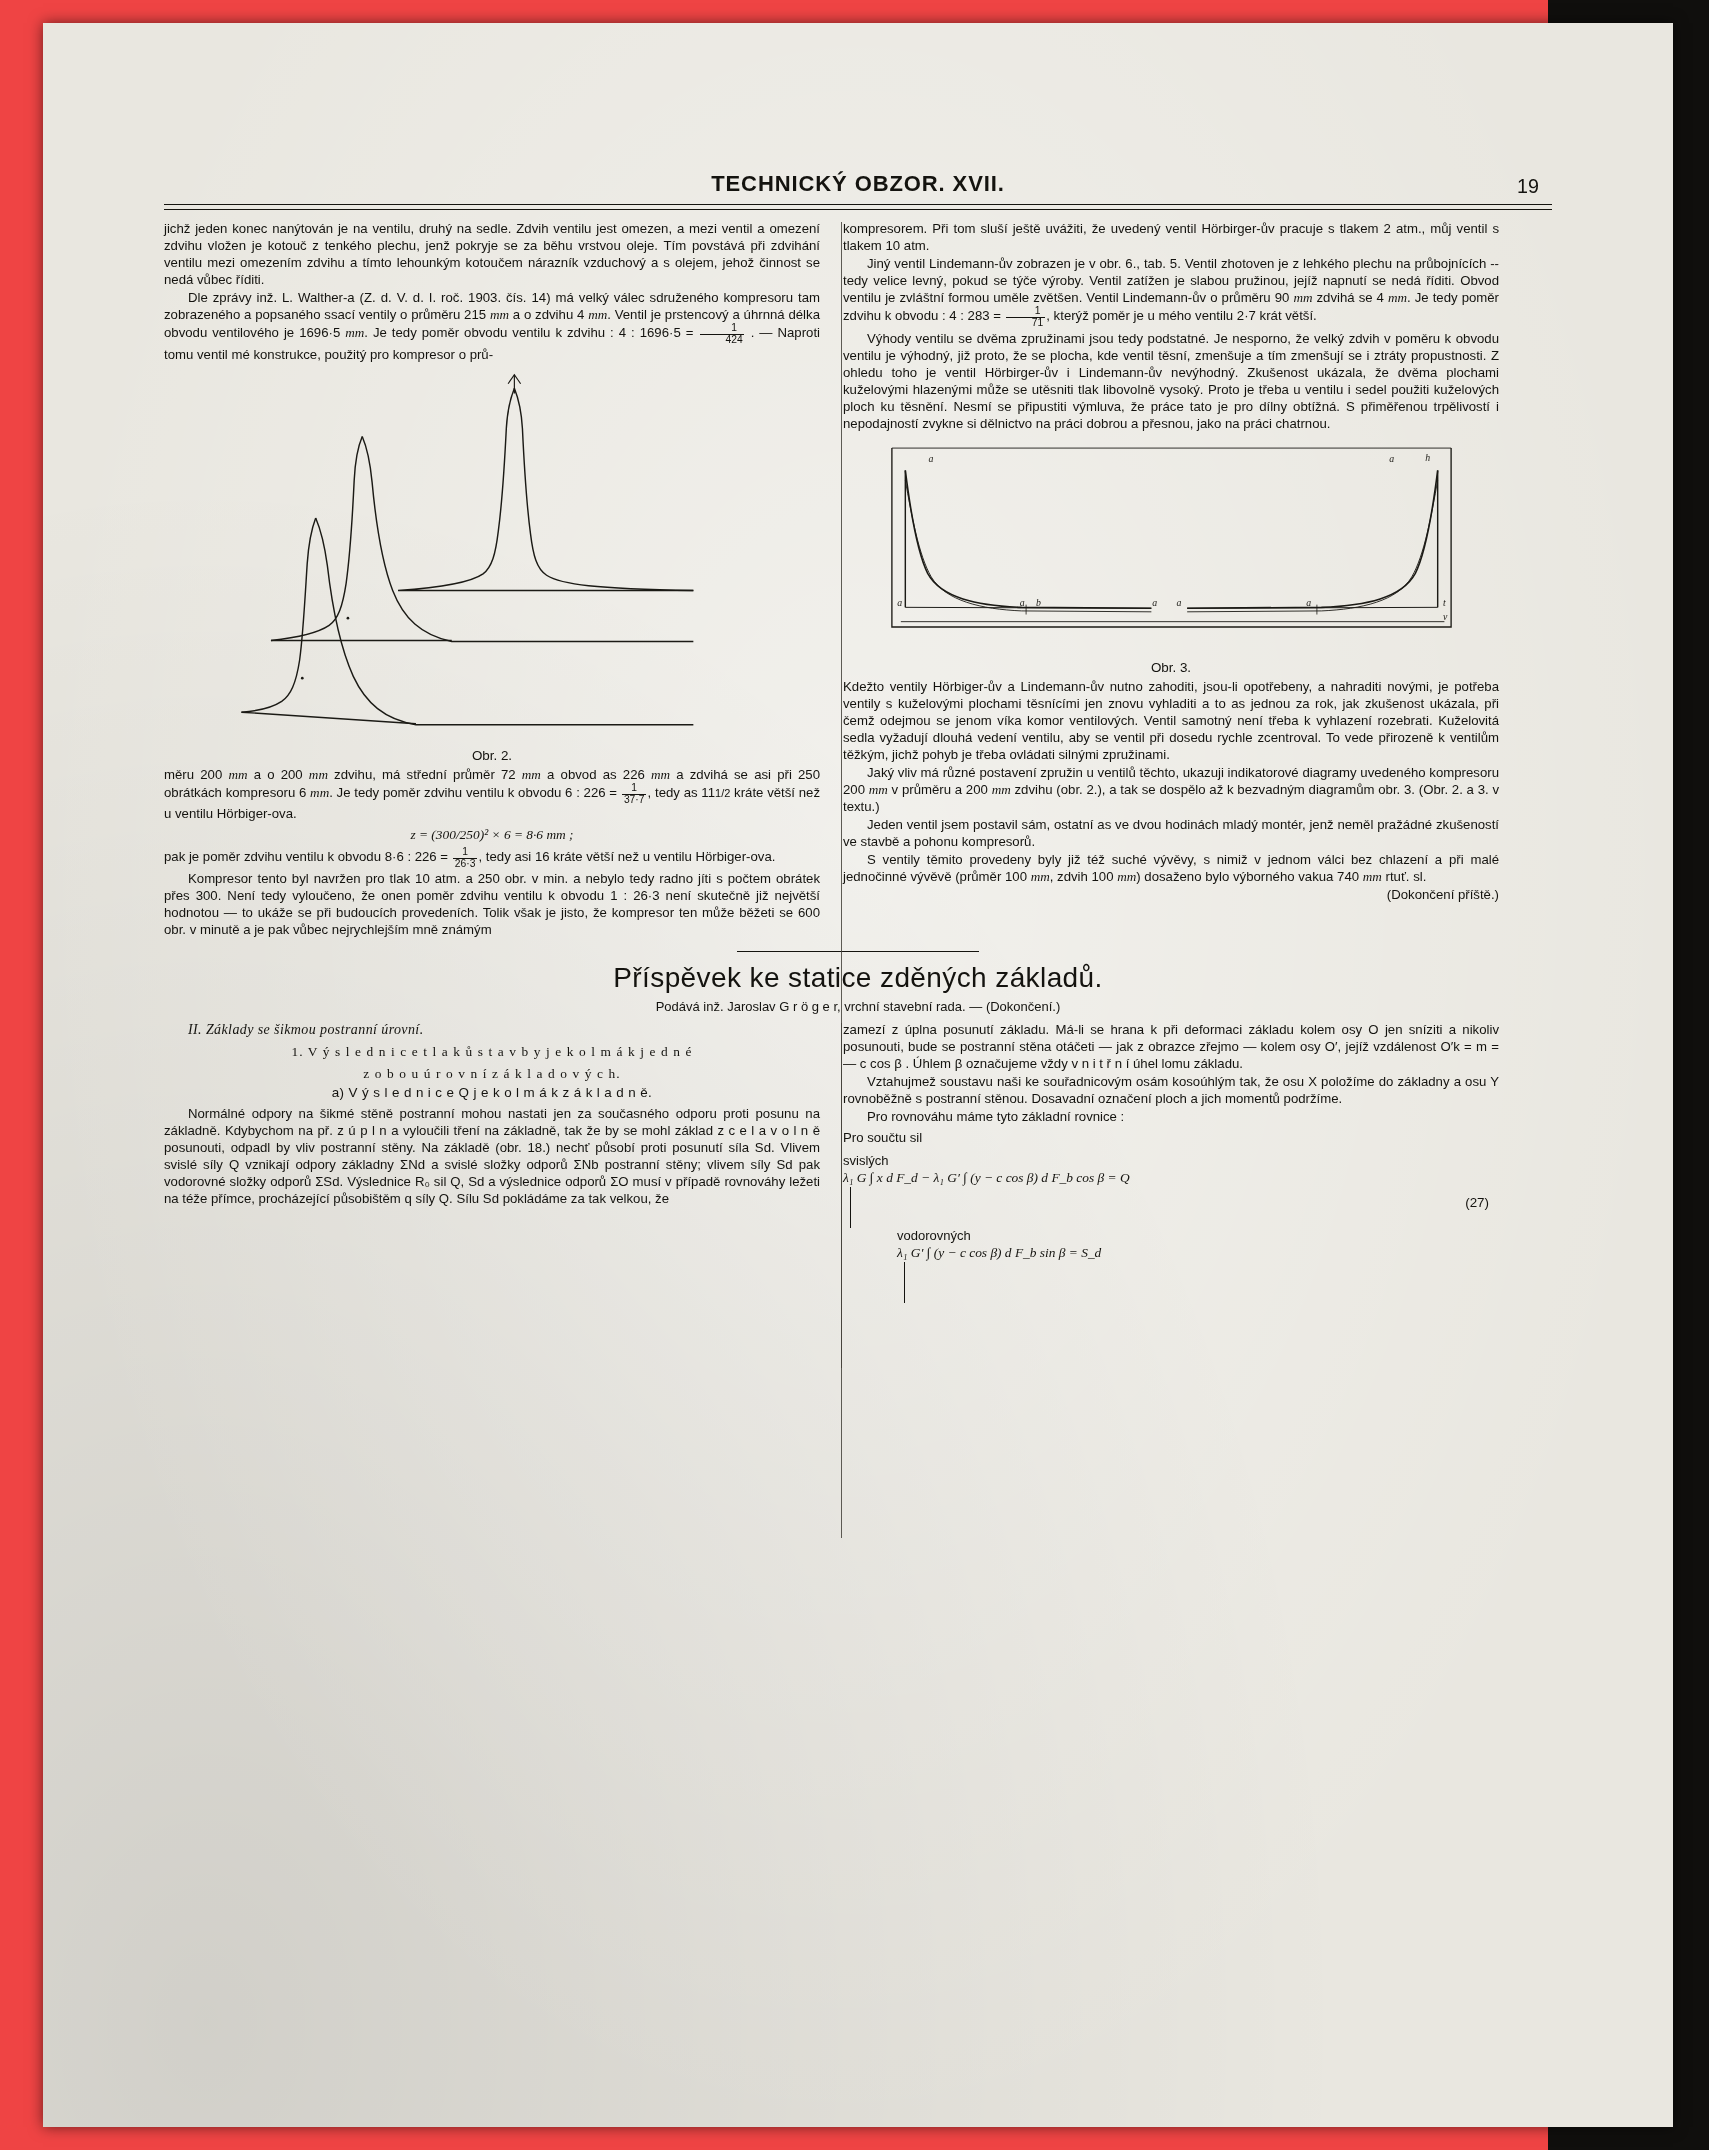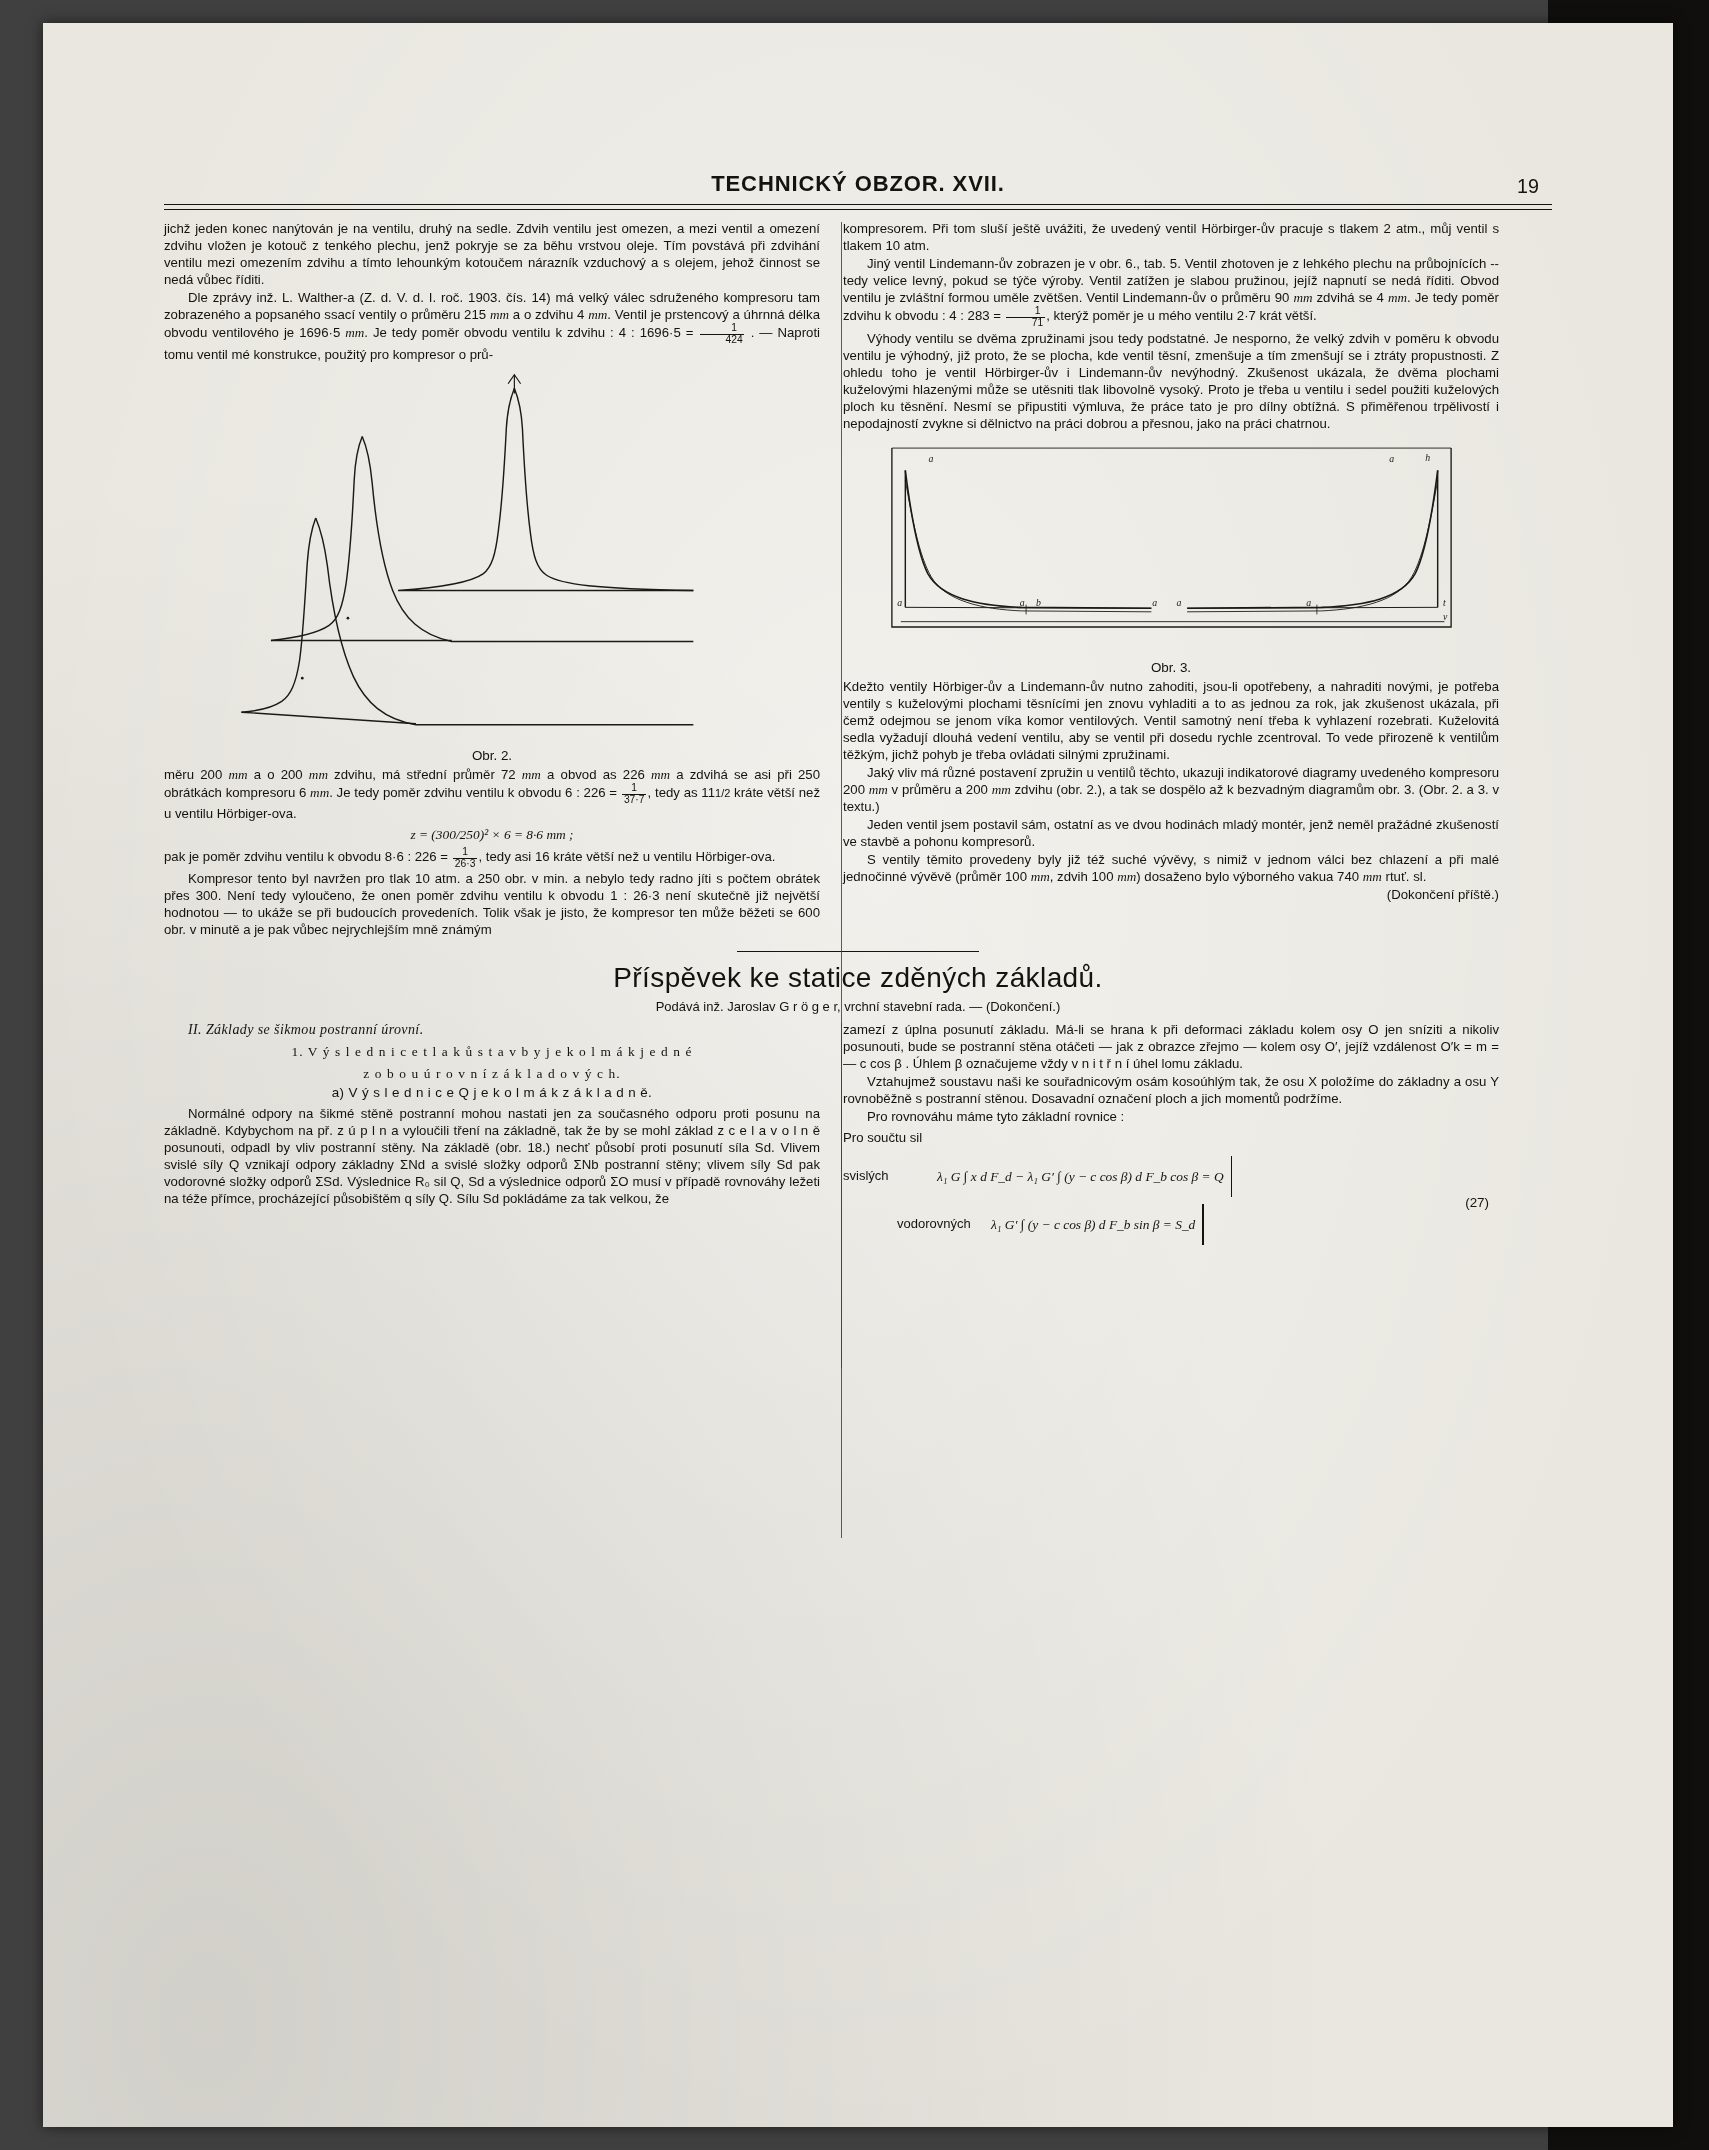--- a/index.html
+++ b/index.html
@@ -11,21 +11,21 @@
     width: 1710px;
     height: 2151px;
     font-family: "Liberation Sans", sans-serif;
     overflow: hidden;
   }
   .page-frame {
     position: absolute;
     left: 0; top: 0;
     width: 1548px;
     height: 2151px;
-    background: #404040;
+    background: #ef4444;
   }
   .paper {
     position: absolute;
     left: 43px;
     top: 23px;
     width: 1630px;
     height: 2104px;
     background: #e9e7e0;
     box-shadow: 0 0 13.4px rgba(0,0,0,0.55);
   }
@@ -186,22 +186,22 @@
   
   .formula-block {
     position: relative;
     margin-top: 6.3px;
     font-family: "Liberation Serif", serif;
     font-size: 13.4px;
   }
   .formula-row {
     position: relative;
     display: flex;
-    align-items: center;
     min-height: 48px;
+    flex-direction: column;
   }
   .formula-label {
     width: 94px;
     font-style: normal;
     font-family: "Liberation Sans", sans-serif;
     font-size: 13px;
   }
   .formula-body {
     position: relative;
     font-style: italic;

